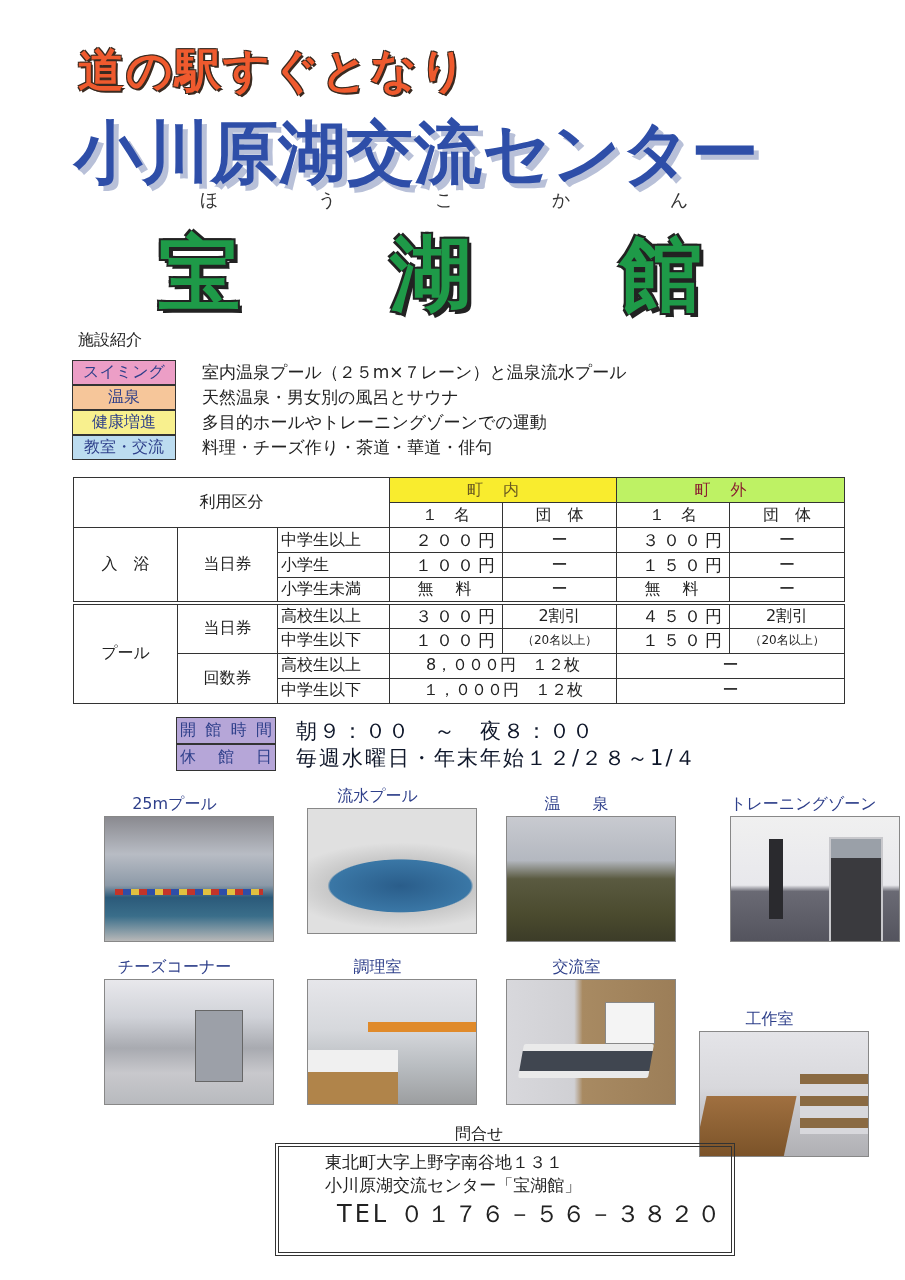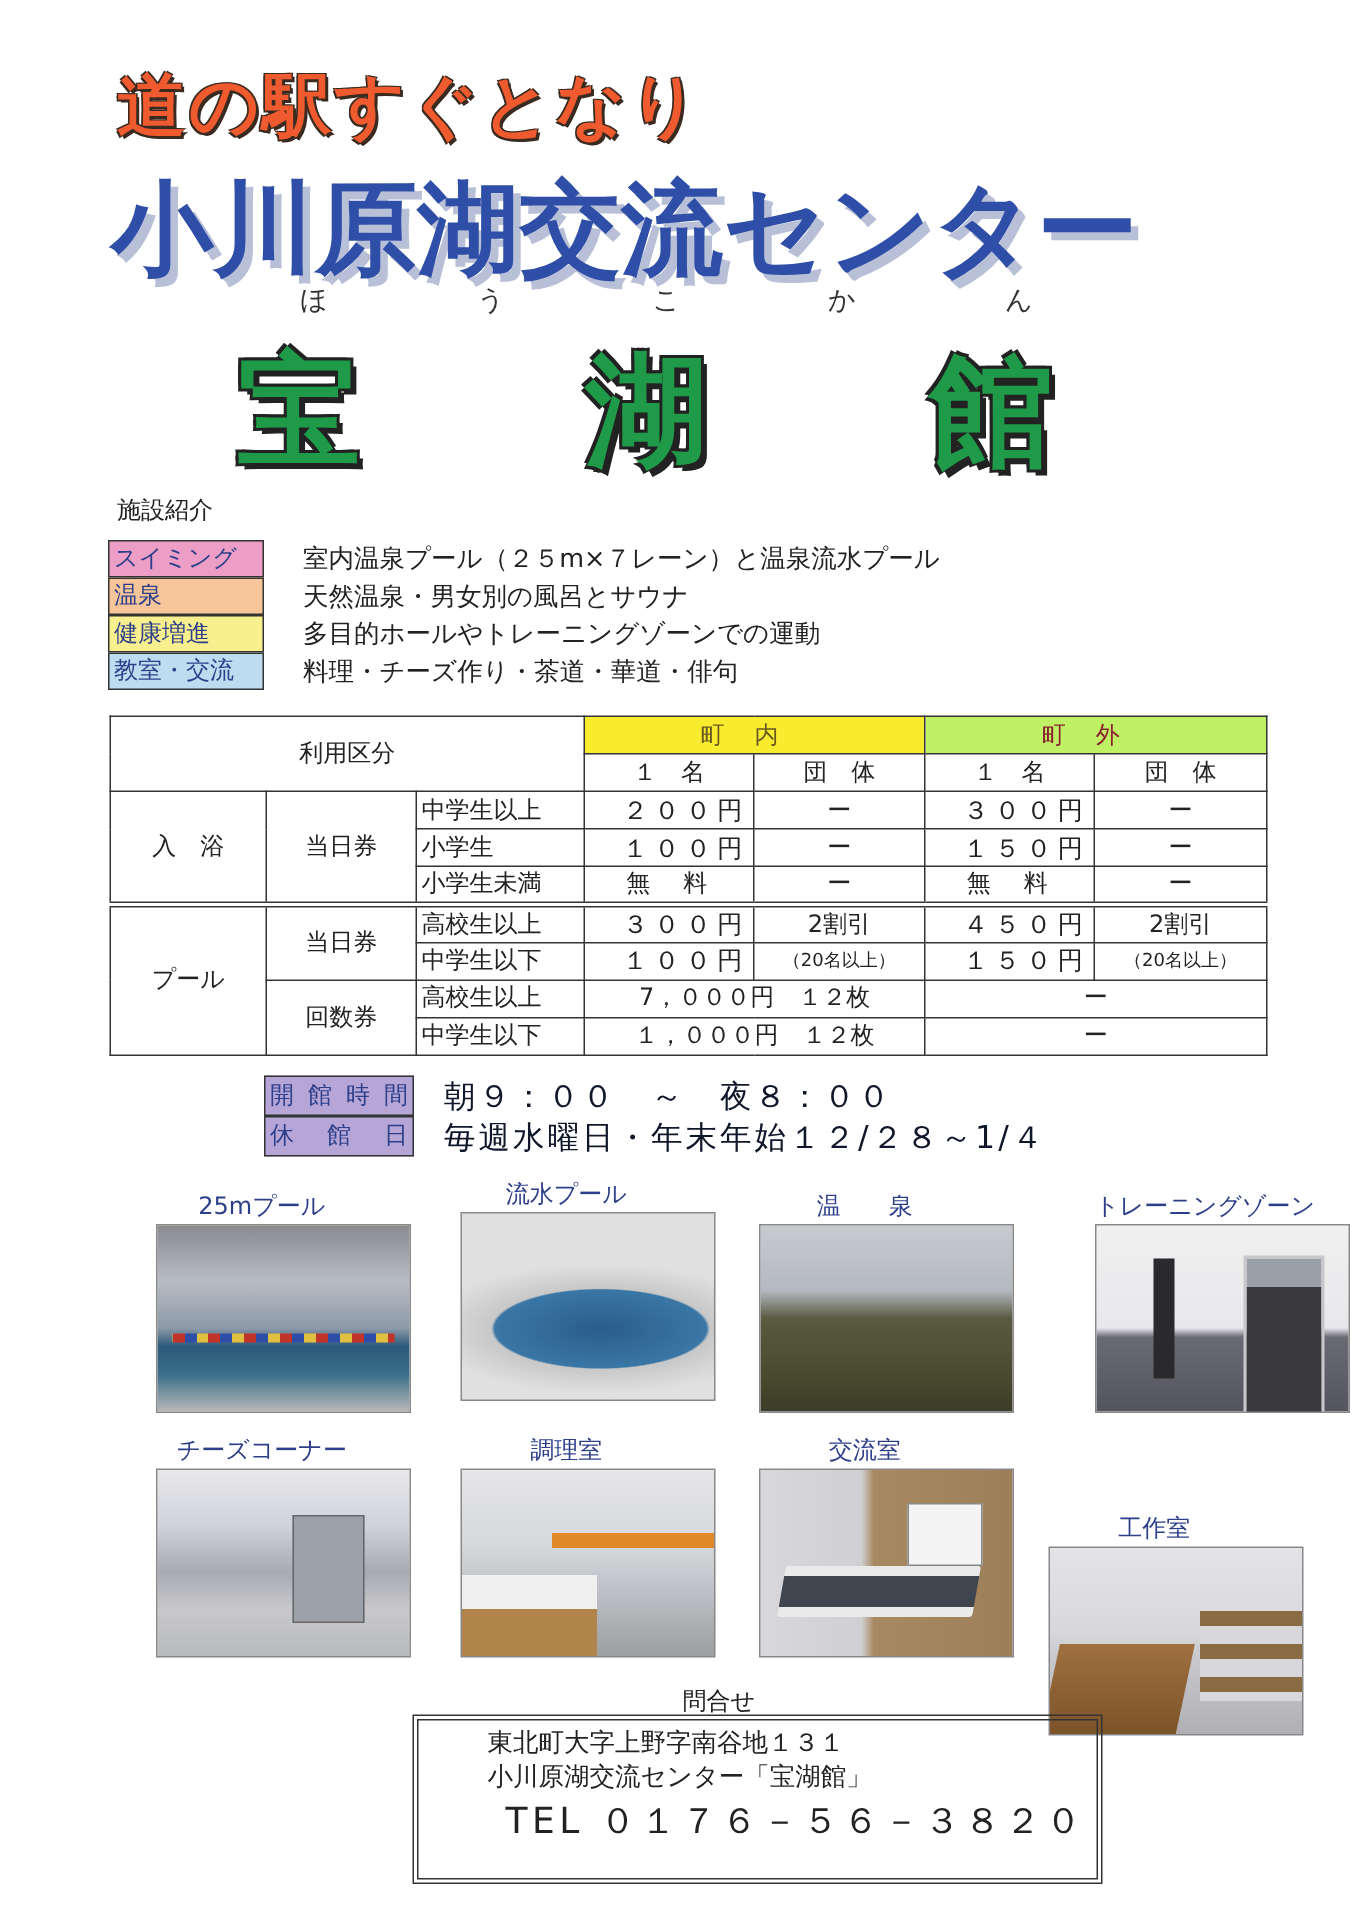--- a/index.html
+++ b/index.html
@@ -28,21 +28,21 @@
     position: absolute; top: 0; font-size: 82px; font-weight: bold; color: #1e9a48;
     text-shadow: 4px 4px 0 #222, -2px -2px 0 #222, 2px -2px 0 #222, -2px 2px 0 #222;
   }
 
   
   .section-label { left: 78px; top: 330px; font-size: 16px; color: #222; }
   .facility-list { left: 72px; top: 360px; width: 640px; }
   .facility-row { display: flex; height: 25px; align-items: center; }
   .facility-tag {
     width: 104px; height: 25px; border: 1.5px solid #333; border-top-width: 0.75px; border-bottom-width: 0.75px;
-    font-size: 16px; color: #2e3f8a; display: flex; align-items: center; justify-content: flex-start;
+    font-size: 16px; color: #2e3f8a; display: flex; align-items: center; justify-content: center;
     padding: 0 3px;
   }
   .facility-row:first-child .facility-tag { border-top-width: 1.5px; }
   .facility-row:last-child .facility-tag { border-bottom-width: 1.5px; }
   .facility-desc { margin-left: 26px; font-size: 17px; color: #222; white-space: nowrap; }
 
   
   .price-table {
     left: 73px; top: 477px; width: 771px; border-collapse: collapse; table-layout: fixed;
     font-size: 16px; color: #222;
@@ -220,21 +220,21 @@
   <tr>
     <td>中学生以下</td>
     <td class="r">１００円</td>
     <td class="small">（20名以上）</td>
     <td class="r">１５０円</td>
     <td class="small">（20名以上）</td>
   </tr>
   <tr>
     <td rowspan="2" class="c">回数券</td>
     <td>高校生以上</td>
-    <td colspan="2" class="c">7，０００円　１２枚</td>
+    <td colspan="2" class="c">8，０００円　１２枚</td>
     <td colspan="2" class="c">ー</td>
   </tr>
   <tr>
     <td>中学生以下</td>
     <td colspan="2" class="c">１，０００円　１２枚</td>
     <td colspan="2" class="c">ー</td>
   </tr>
 </tbody>
   </table>
 

